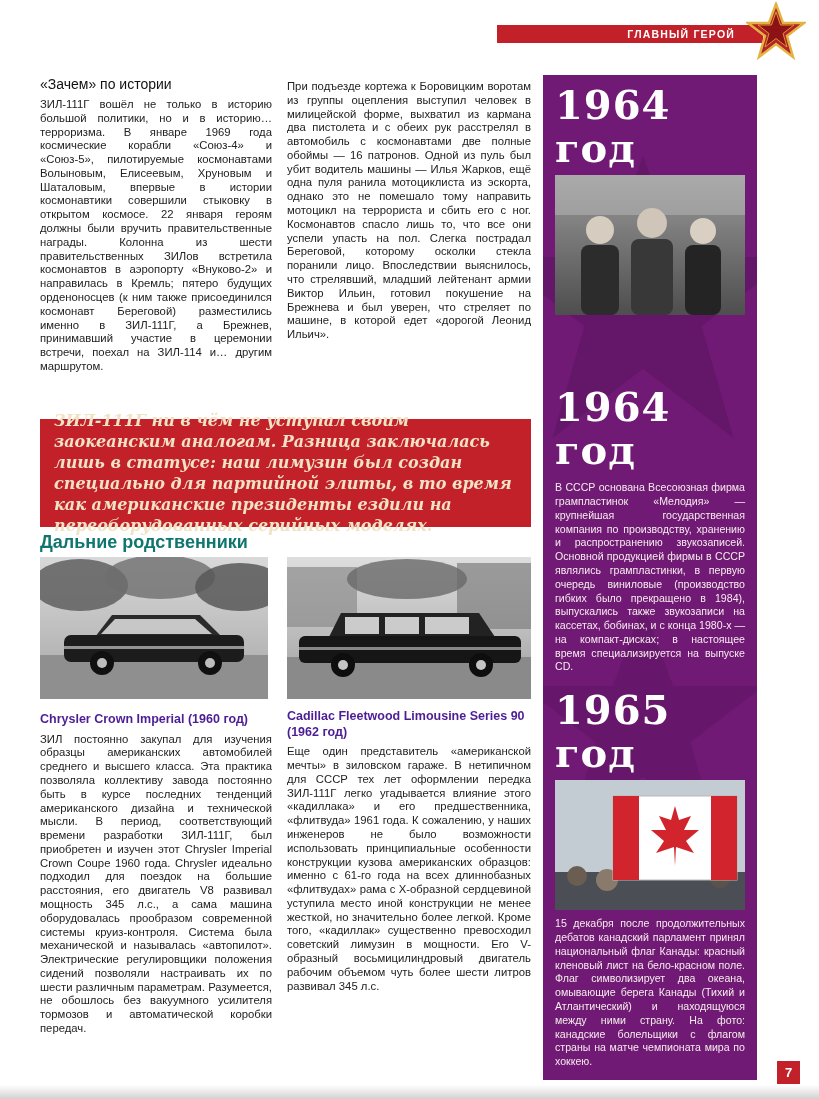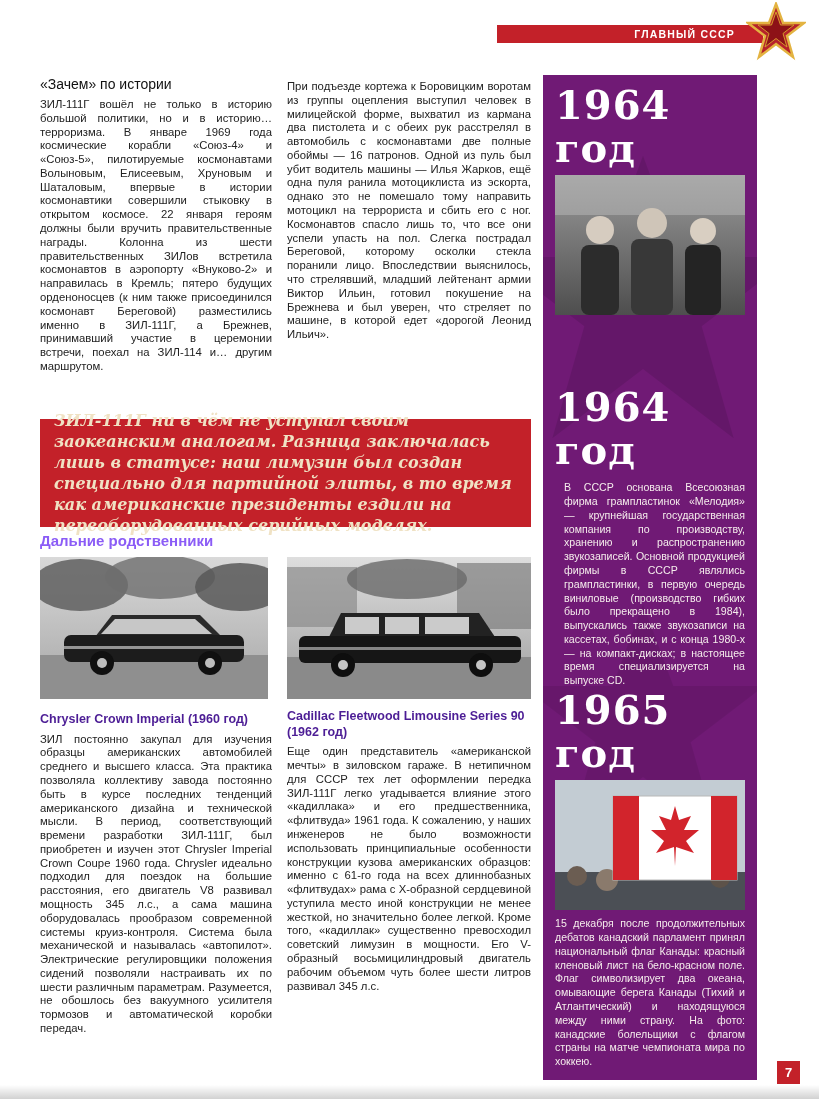--- a/index.html
+++ b/index.html
@@ -35,21 +35,21 @@
     position:absolute; left:40px; top:419px; width:491px; height:108px;
     background:#c32129; padding:21px 14px; display:flex; align-items:center;
   }
   .quote-text {
     font-family:"DejaVu Serif","Liberation Serif",serif; font-style:italic; font-weight:bold;
     font-size:16px; line-height:1.32; color:#f0e2c4;
   }
 
   .section-heading {
     position:absolute; left:40px; top:532px;
-    font-size:15px; font-weight:bold; color:#8b5cf6;
+    font-size:18px; font-weight:bold; color:#0f766e;
   }
 
   
   .photo { position:absolute; background:#b5b5b5; overflow:hidden; }
   .photo svg { display:block; }
   .photo-car1 { left:40px; top:557px; width:228px; height:142px; }
   .photo-car2 { left:287px; top:557px; width:244px; height:142px; }
 
   
   .car1 { position:absolute; left:40px; top:712px; width:232px; }
@@ -66,36 +66,36 @@
   .entry1 { top:8px; }
   .entry2 { top:310px; }
   .entry3 { top:613px; }
   .year {
     font-family:"DejaVu Serif","Liberation Serif",serif; font-weight:bold;
     font-size:40px; line-height:1.08; letter-spacing:1px; color:#ffffff; margin-bottom:6px;
   }
   .sb-photo { width:190px; height:140px; margin-bottom:7px; background:#777; overflow:hidden; }
   .sb-photo-small { height:130px; }
   .sb-text { font-size:10.6px; line-height:1.3; text-align:justify; color:#f5ecec; }
-  .entry2 .sb-text { margin-top:10px;margin-left:9px; }
+  .entry2 .sb-text { margin-top:10px; }
 
   
   .page-number {
     position:absolute; left:777px; top:1061px; width:23px; height:23px;
     background:#c32129; color:#fff; font-weight:bold; font-size:13px;
     display:flex; align-items:center; justify-content:center;
   }
 </style>
 </head>
 <body>
 
 <div class="page">
 
   <div class="header-bar">
-    <span class="header-label">ГЛАВНЫЙ СССР</span>
+    <span class="header-label">ГЛАВНЫЙ ГЕРОЙ</span>
   </div>
   <div class="header-star">
     <svg viewBox="0 0 60 60" width="60" height="60">
       <polygon points="30,2 37,21 58,21 41,34 47,55 30,42 13,55 19,34 2,21 23,21" fill="#b6222a" stroke="#e3b341" stroke-width="2.5"></polygon>
       <polygon points="30,10 34.5,23 48,23 37,31.5 41,45 30,36.5 19,45 23,31.5 12,23 25.5,23" fill="#8d1217" stroke="#d49a2a" stroke-width="1"></polygon>
     </svg>
   </div>
 
   <div class="col1">
     <h2>«Зачем» по истории</h2>

